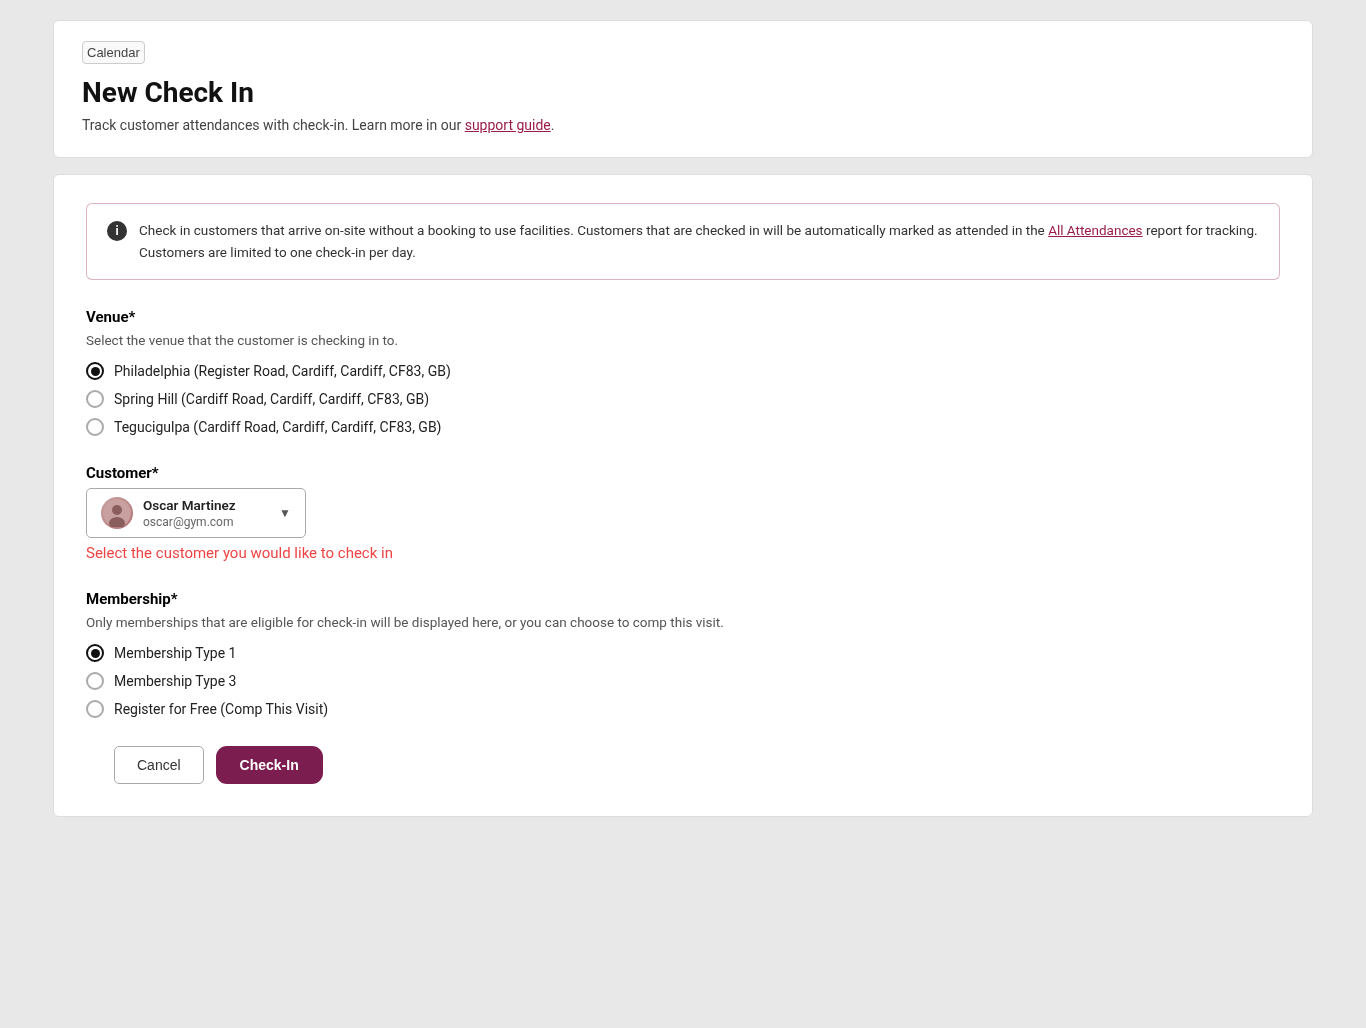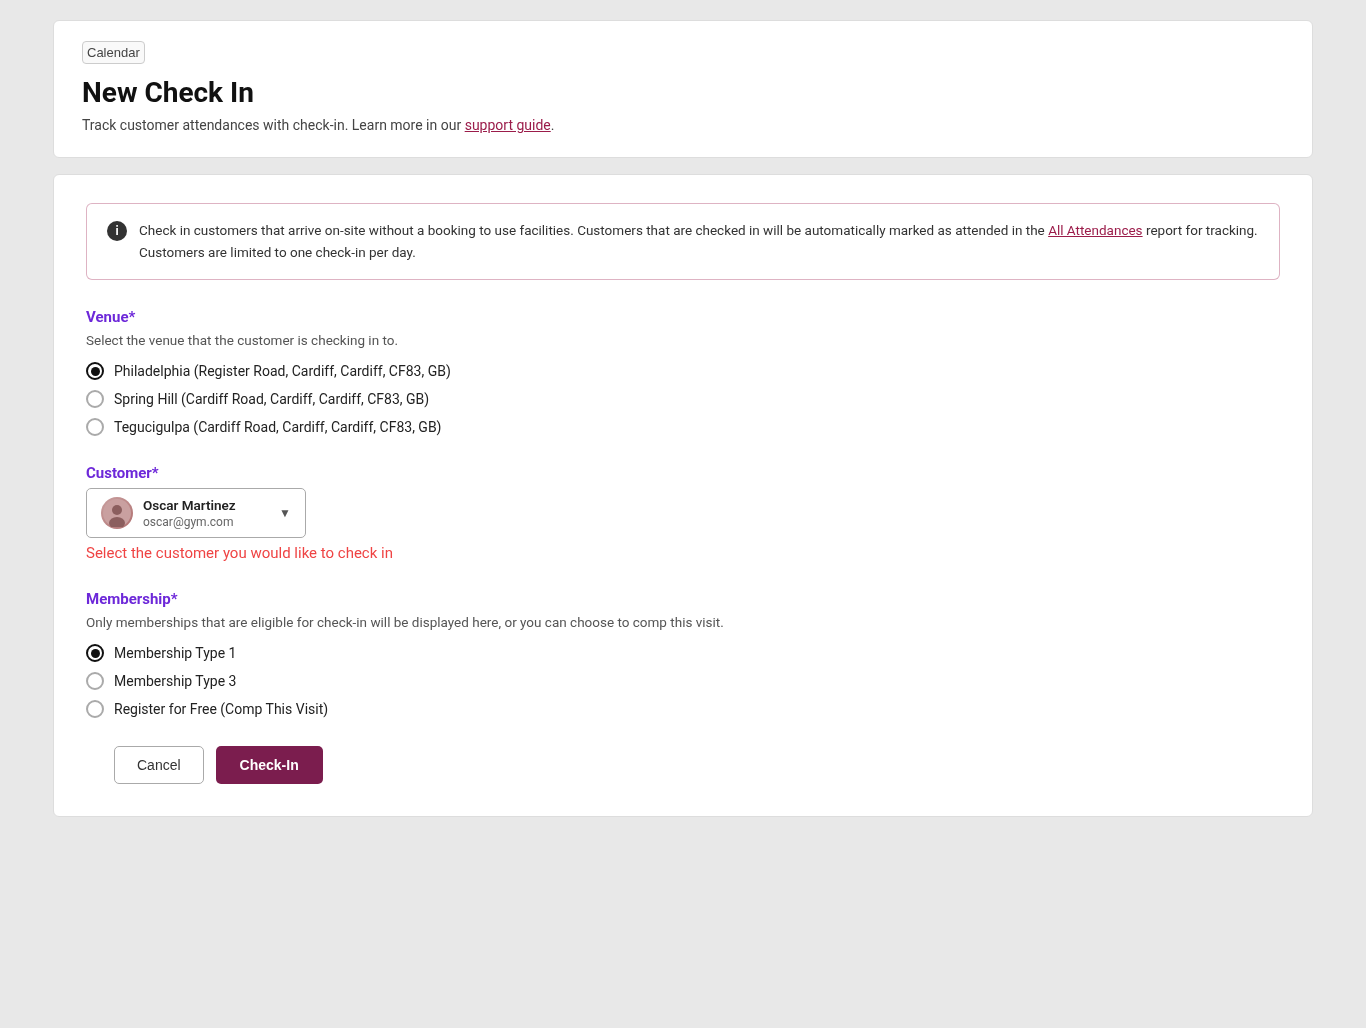--- a/index.html
+++ b/index.html
@@ -90,21 +90,21 @@
       color: #9b1c4a;
       text-decoration: underline;
       cursor: pointer;
     }
     .section {
       margin-bottom: 28px;
     }
     .section-title {
       font-size: 15px;
       font-weight: 700;
-      color: #6d28d9;
+      color: #000000;
       margin-bottom: 6px;
     }
     .section-desc {
       font-size: 13.5px;
       color: #555;
       margin-bottom: 14px;
     }
     .radio-group {
       display: flex;
       flex-direction: column;
@@ -203,21 +203,21 @@
       border-radius: 5px;
       background: #fff;
       font-size: 14px;
       color: #333;
       cursor: pointer;
       font-weight: 500;
     }
     .btn-checkin {
       padding: 10px 24px;
       border: none;
-      border-radius: 5px;
+      border-radius: 11px;
       background: #7b1d4e;
       font-size: 14px;
       color: #fff;
       cursor: pointer;
       font-weight: 600;
     }
   </style>
 </head>
 <body>
 

